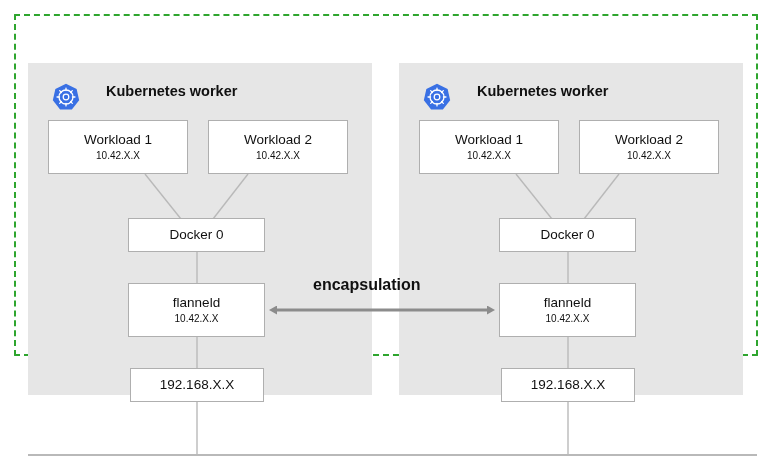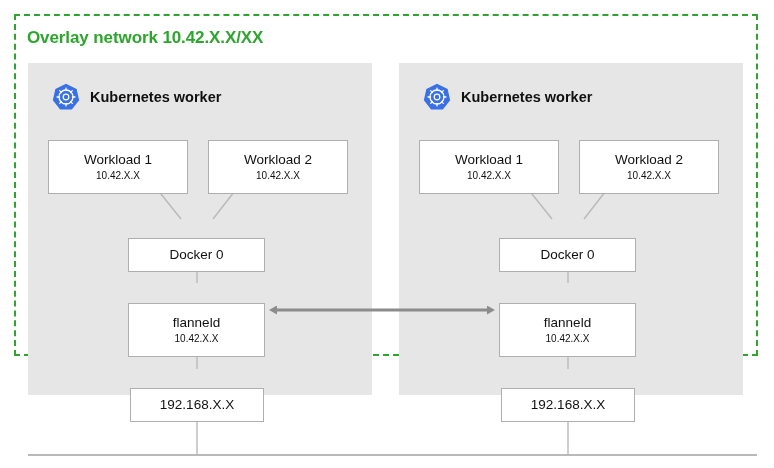--- a/index.html
+++ b/index.html
@@ -50,22 +50,21 @@
     background: #E6E6E6;
   }
   #worker-panel-left  { left: 28px; }
   #worker-panel-right { left: 399px; }
 
   .worker-header {
     position: absolute;
     top: 20px;
     left: 24px;
     display: flex;
-    align-items: center;
-    gap: 10px;
+    gap: 26px;
   }
   .worker-header-label {
     font-size: 14.5px;
     font-weight: bold;
     color: #101010;
     white-space: nowrap;
   }
   .k8s-icon { width: 28px; height: 28px; display: block; }
 
   
@@ -75,21 +74,20 @@
     border: 1px solid #AFAFAF;
     box-sizing: border-box;
     display: flex;
     flex-direction: column;
     align-items: center;
     justify-content: center;
     font-size: 13.5px;
     color: #101010;
     line-height: 1.35;
     white-space: nowrap;
-    margin-top: 20px;
   }
   .node .line2 { font-size: 10px; }
 
   
   #wires {
     position: absolute;
     left: 0; top: 0;
     width: 774px; height: 468px;
     pointer-events: none;
   }
@@ -104,21 +102,20 @@
     color: #101010;
     white-space: nowrap;
   }
 </style>
 </head>
 <body>
 
 <div id="canvas">
 
   <div id="overlay-boundary"></div>
-  <div id="overlay-title">Overlay network 10.42.X.X/XX</div>
 
   <div class="worker-panel" id="worker-panel-left">
     <div class="worker-header">
       <span class="k8s-icon-wrap">
         <svg class="k8s-icon" viewBox="0 0 100 100" aria-hidden="true">
           <polygon points="50,3 88,21 97,62 71,95 29,95 3,62 12,21" fill="#3970E4"></polygon>
           <g fill="none" stroke="#ffffff" stroke-width="4.5" stroke-linecap="round">
             <circle cx="50" cy="50" r="10"></circle>
             <circle cx="50" cy="50" r="25"></circle>
             <line x1="50" y1="18" x2="50" y2="27"></line>
@@ -187,20 +184,21 @@
 
     <line x1="568" y1="337" x2="568" y2="369" stroke="#B9B9B9" stroke-width="1.4"></line>
 
     <line x1="568" y1="402" x2="568" y2="455" stroke="#B9B9B9" stroke-width="1.4"></line>
 
     <line x1="28" y1="455" x2="757" y2="455" stroke="#B9B9B9" stroke-width="2.2"></line>
 
     <line x1="277" y1="310" x2="488" y2="310" stroke="#8C8C8C" stroke-width="3" marker-start="url(#arrowL)" marker-end="url(#arrowR)"></line>
   </svg>
 
+  <div id="encapsulation-label">encapsulation</div>
 
   <div class="node" style="left:48px; top:120px; width:140px; height:54px;">
     <span>Workload 1</span>
     <span class="line2">10.42.X.X</span>
   </div>
 
   <div class="node" style="left:208px; top:120px; width:140px; height:54px;">
     <span>Workload 2</span>
     <span class="line2">10.42.X.X</span>
   </div>

